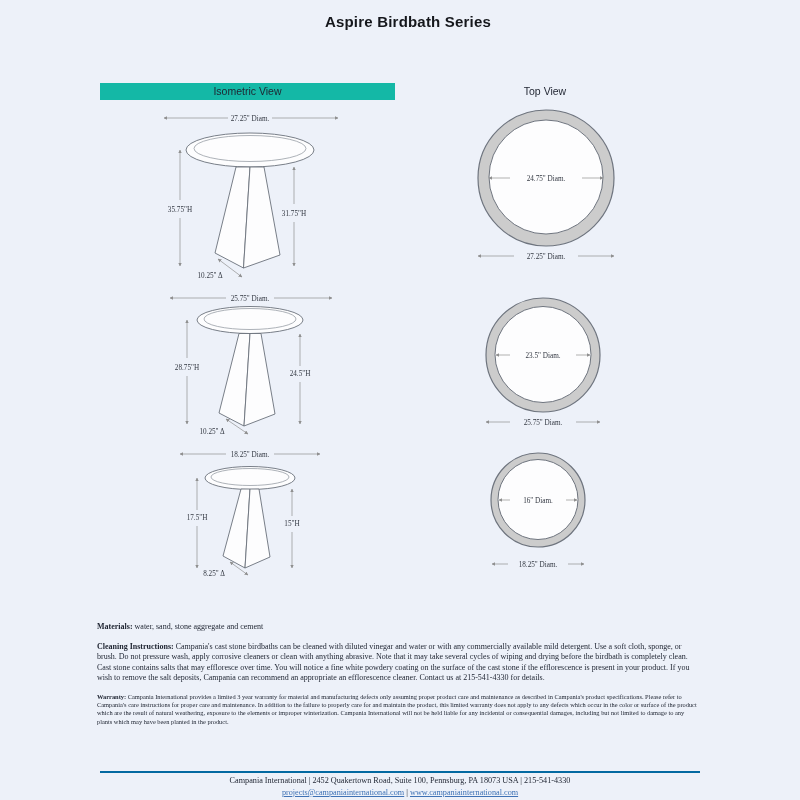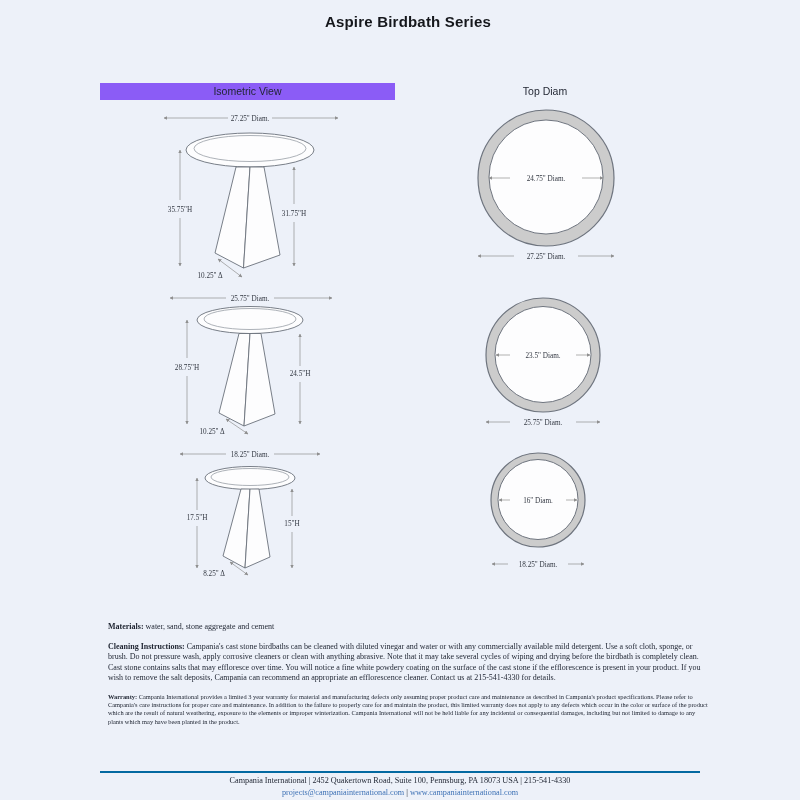--- a/index.html
+++ b/index.html
@@ -18,53 +18,53 @@
     font-family:"Liberation Sans", sans-serif;
     font-weight:bold;font-size:15px;color:#15171c;
     letter-spacing:.2px;
   }
   .col-header{
     position:absolute;height:17px;line-height:17px;
     font-family:"Liberation Sans", sans-serif;
     font-size:10.5px;font-weight:500;color:#1f2430;
     text-align:center;
   }
-  .iso-hdr{top:83px;left:100px;width:295px;background:#8b5cf6;}
+  .iso-hdr{top:83px;left:100px;width:295px;background:#14b8a6;}
   .top-hdr{top:83px;left:400px;width:290px;background:transparent;}
   svg{position:absolute;overflow:visible;}
   .lbl{font-family:"Liberation Serif", serif;font-size:7.2px;fill:#333842;}
   .dim{stroke:#8f8f8f;stroke-width:.7;fill:none;}
   .obj{stroke:#6a707a;stroke-width:.9;fill:#fdfdfe;}
   .objthin{stroke:#8a9099;stroke-width:.7;fill:none;}
   .ring{stroke:#6e747e;stroke-width:1.2;fill:#cccccc;}
   .bowl{stroke:#6e747e;stroke-width:1;fill:#fdfdfe;}
   .info{
-    position:absolute;left:108px;top:622px;width:600px;
+    position:absolute;left:97px;top:622px;width:600px;
     font-size:8px;line-height:1.32;color:#1d2330;
   }
   .info p{margin:0 0 9px 0;}
   .info .warranty{font-size:6.4px;line-height:1.3;margin-bottom:0;}
   .b{font-weight:bold;}
   .footer{
     position:absolute;left:100px;top:771px;width:600px;
     border-top:2px solid #0369a1;
     text-align:center;font-size:8.2px;line-height:1.45;color:#1d2330;
     padding-top:2px;
   }
-  .footer a{color:#3f72b5;cursor:pointer;}
+  .footer a{color:#3f72b5;text-decoration:underline;cursor:pointer;}
 </style>
 </head>
 <body>
 
 <div class="page">
 
   <h1 class="title">Aspire Birdbath Series</h1>
 
   <div class="col-header iso-hdr">Isometric View</div>
-  <div class="col-header top-hdr">Top Diam</div>
+  <div class="col-header top-hdr">Top View</div>
 
   <svg style="left:142px;top:104px" width="220" height="184" viewBox="0 0 220 184">
     <defs>
       <marker id="a1" viewBox="0 0 10 10" refX="9" refY="5" markerWidth="5.5" markerHeight="5.5" orient="auto-start-reverse">
         <path d="M0,0L10,5L0,10z" fill="#8f8f8f"></path>
       </marker>
     </defs>
 
     <line class="dim" x1="22" y1="14" x2="86" y2="14" marker-start="url(#a1)"></line>
     <line class="dim" x1="130" y1="14" x2="196" y2="14" marker-end="url(#a1)"></line>

